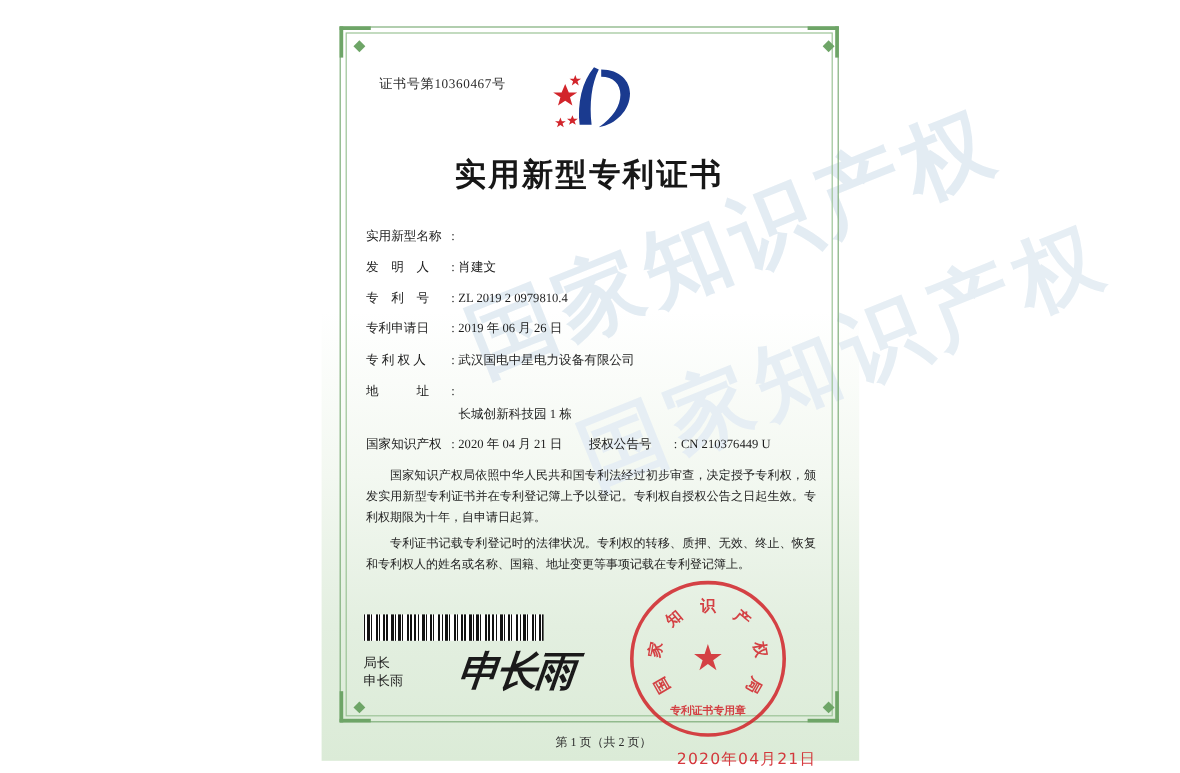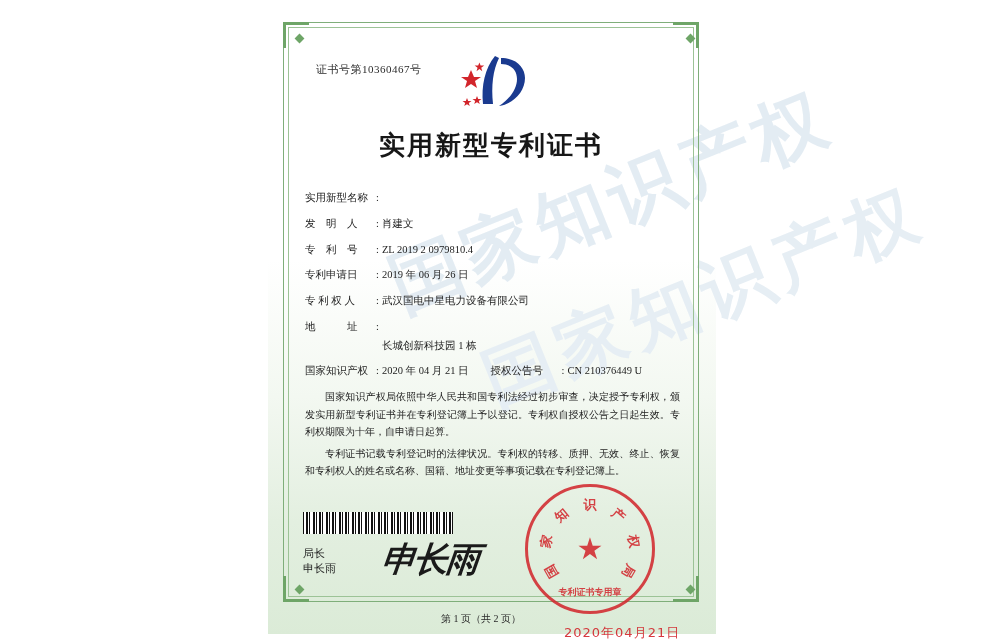--- a/index.html
+++ b/index.html
@@ -307,21 +307,21 @@
     font-size: 13px;
     font-family: "DejaVu Sans", sans-serif;
     letter-spacing: 1px;
     opacity: 0.9;
     margin-top: 38px;
   }
 
   
   .page-footer {
     position: absolute;
-    left: 273px;
+    left: 295px;
     top: 612px;
     width: 416px;
     text-align: center;
     font-size: 10px;
     color: #2a2a2a;
   }
 </style>
 </head>
 <body>
 

